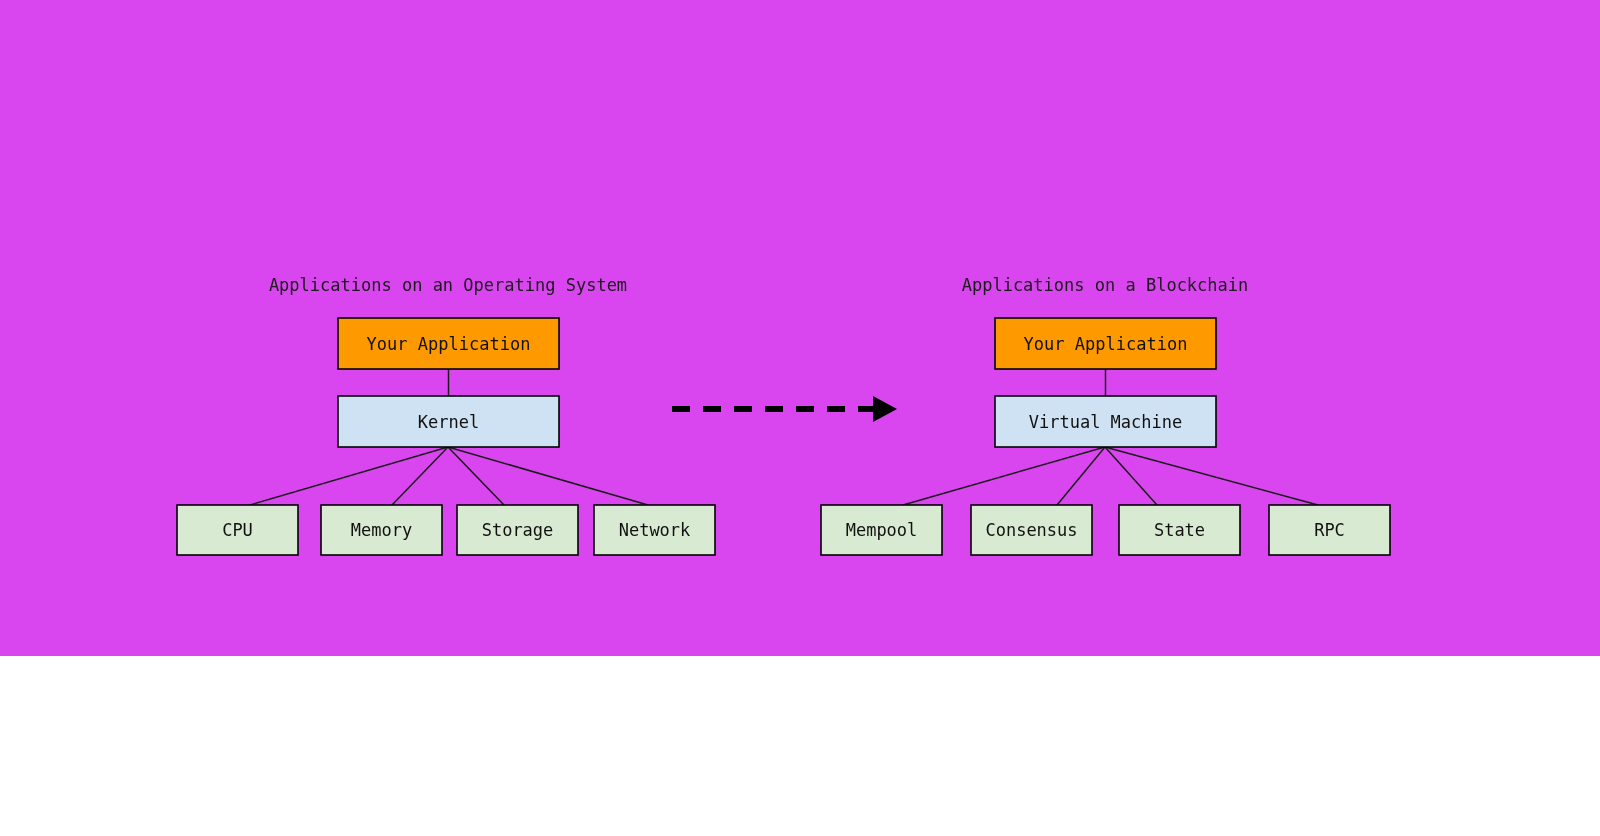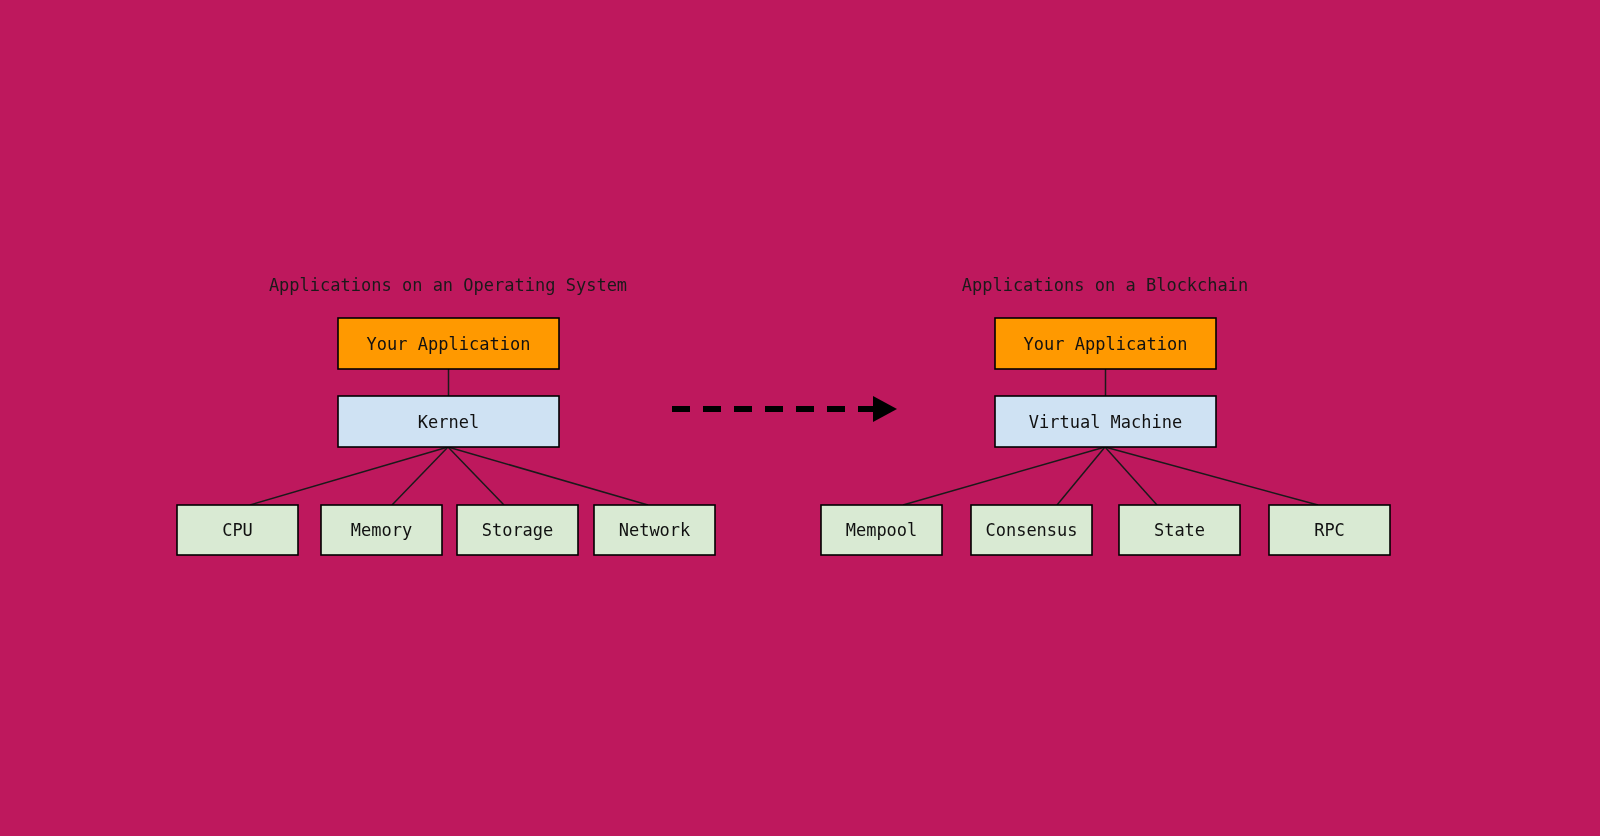--- a/index.html
+++ b/index.html
@@ -10,22 +10,22 @@
   }
   body {
     width: 1600px;
     height: 836px;
     font-family: "DejaVu Sans Mono", "Liberation Mono", monospace;
     overflow: hidden;
   }
   #diagram-root {
     position: relative;
     width: 1600px;
-    height: 836px;
-    background: #be185d;
+    height: 656px;
+    background: #d946ef;
   }
   svg.diagram-svg {
     position: absolute;
     left: 0;
     top: 0;
     width: 1600px;
     height: 836px;
     display: block;
   }
   .panel-title {

